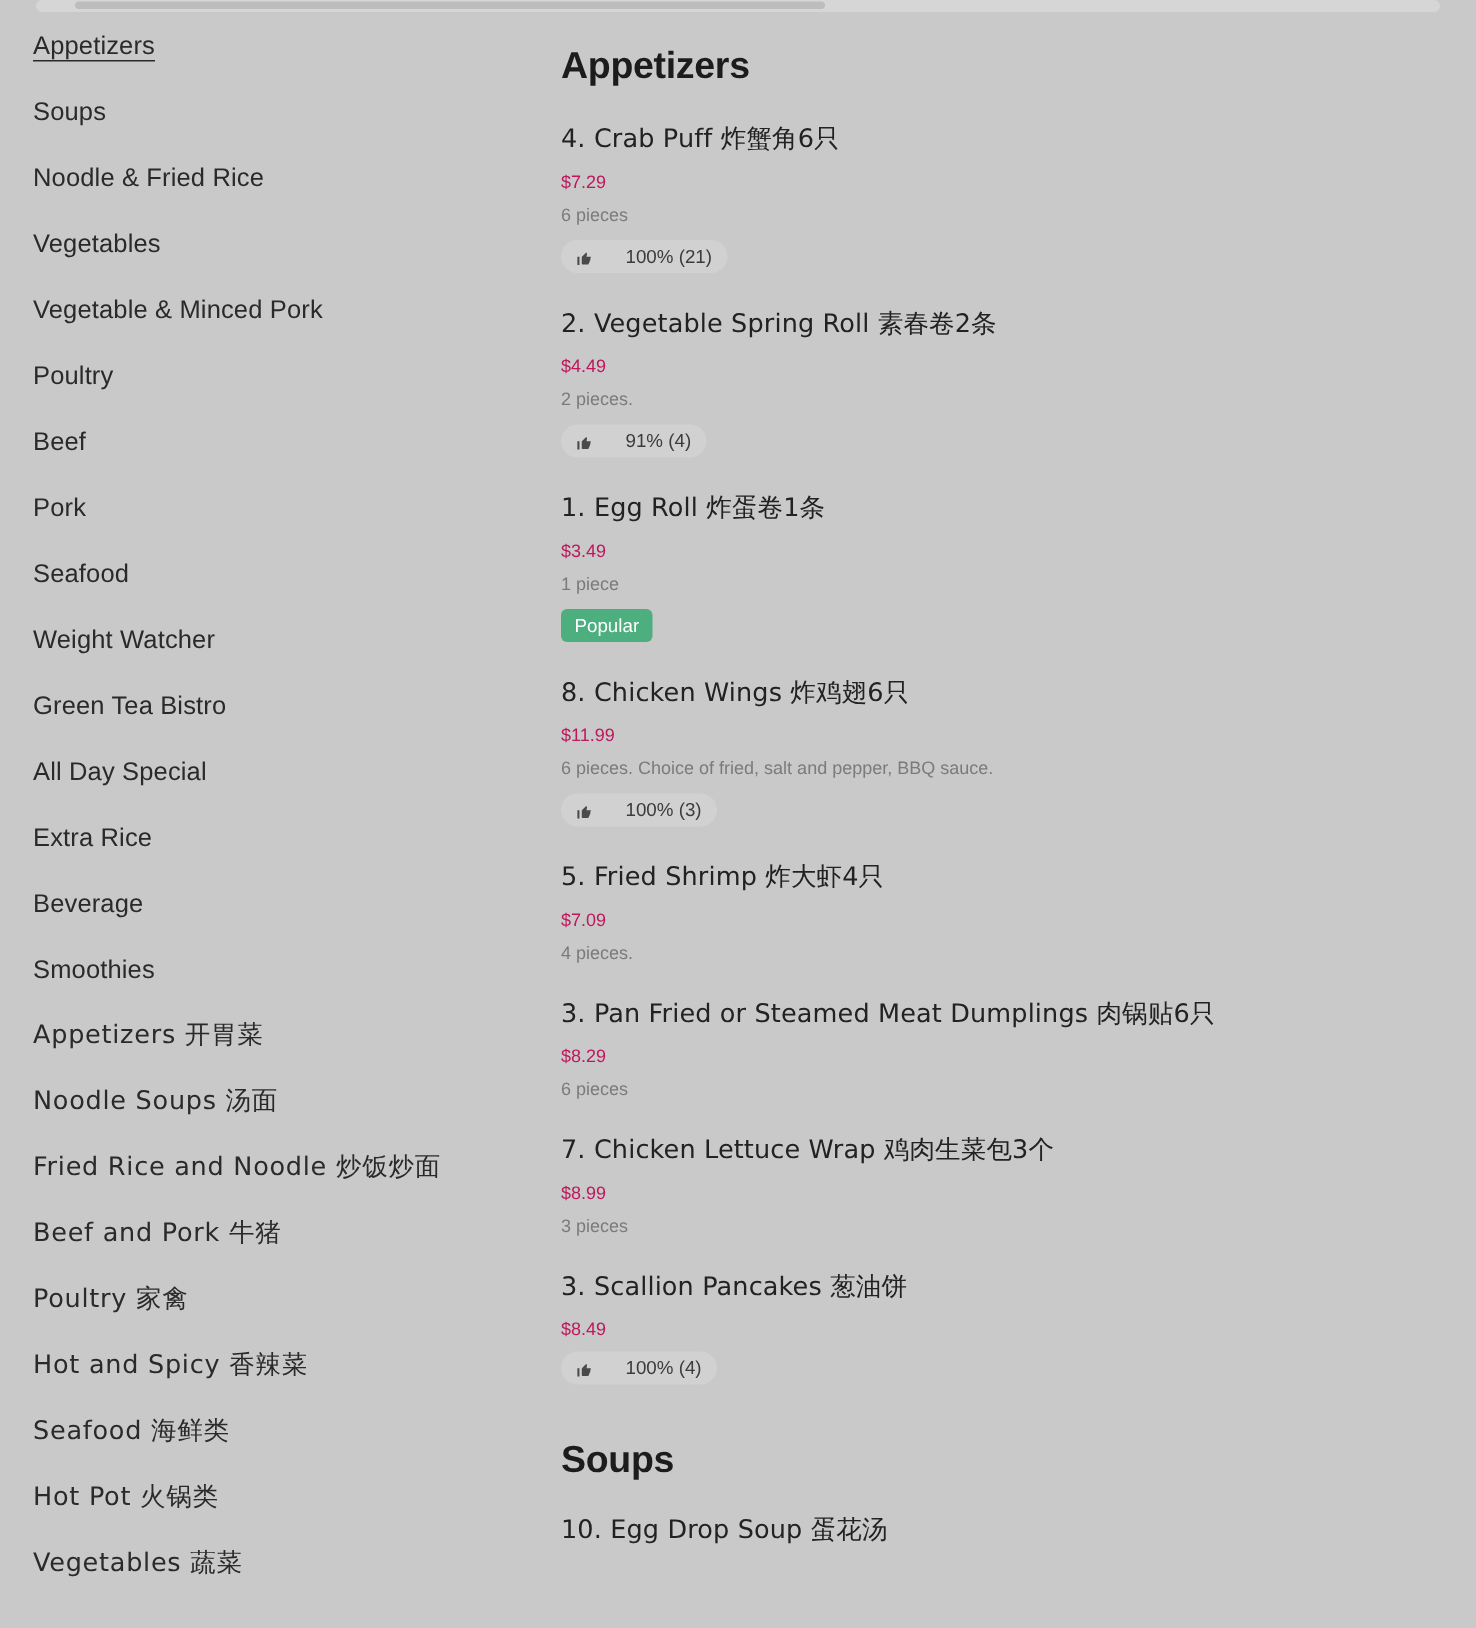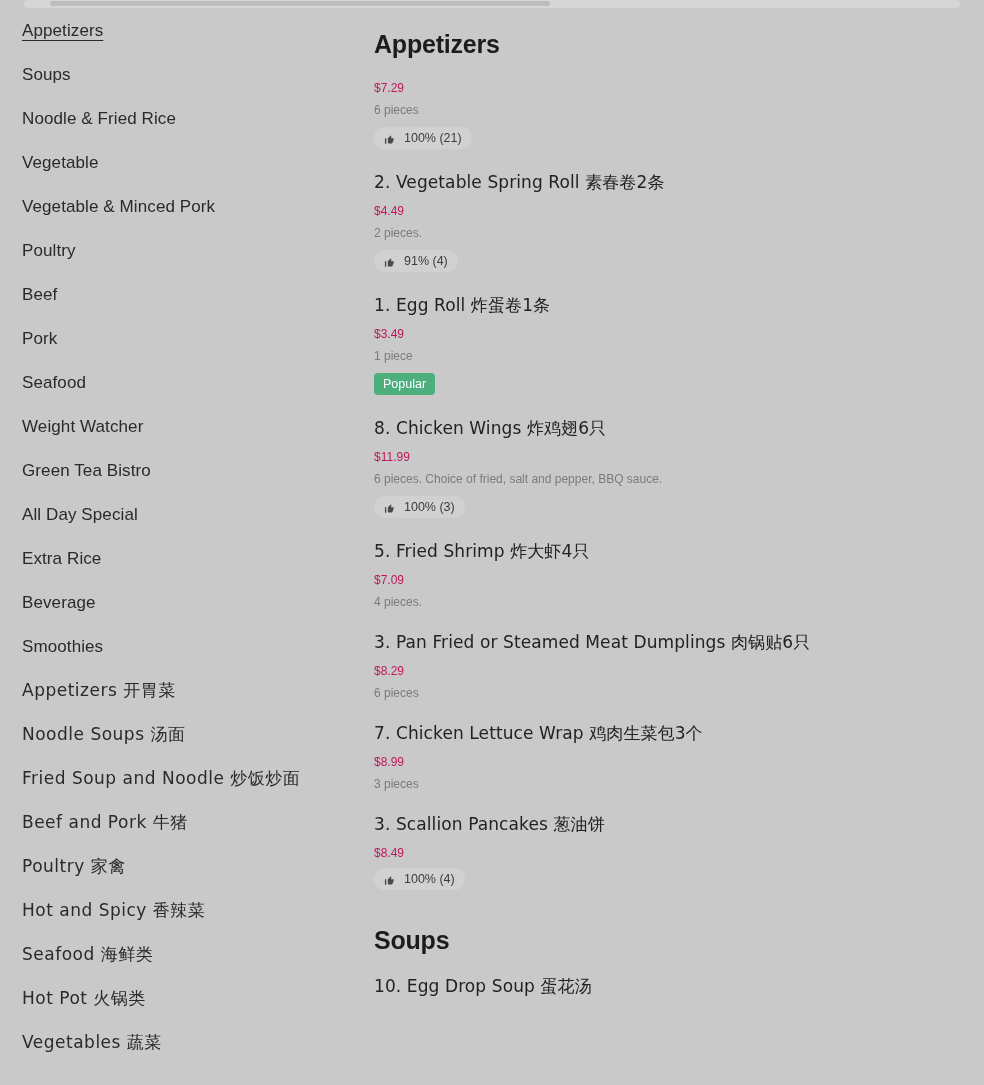--- a/index.html
+++ b/index.html
@@ -90,21 +90,21 @@
     margin-bottom: 8px;
   }
   .item-desc {
     font-size: 12px;
     color: #7b7b7b;
     margin-bottom: 10px;
   }
   .badge {
     display: inline-flex;
     align-items: center;
-    gap: 9px;
+    gap: 22px;
     background: #d1d1d1;
     border-radius: 11px;
     padding: 4px 10px;
     font-size: 12.5px;
     color: #3c3c3c;
   }
   .badge.popular {
     background: #4caf7d;
     color: #ffffff;
     border-radius: 4px;
@@ -132,48 +132,49 @@
   <div class="top-bar">
     <div class="top-scroll-track">
       <div class="top-scroll-thumb"></div>
     </div>
   </div>
 
   <div class="sidebar">
     <div class="nav-item active">Appetizers</div>
     <div class="nav-item">Soups</div>
     <div class="nav-item">Noodle &amp; Fried Rice</div>
-    <div class="nav-item">Vegetable</div>
+    <div class="nav-item">Vegetables</div>
     <div class="nav-item">Vegetable &amp; Minced Pork</div>
     <div class="nav-item">Poultry</div>
     <div class="nav-item">Beef</div>
     <div class="nav-item">Pork</div>
     <div class="nav-item">Seafood</div>
     <div class="nav-item">Weight Watcher</div>
     <div class="nav-item">Green Tea Bistro</div>
     <div class="nav-item">All Day Special</div>
     <div class="nav-item">Extra Rice</div>
     <div class="nav-item">Beverage</div>
     <div class="nav-item">Smoothies</div>
     <div class="nav-item cjk">Appetizers 开胃菜</div>
     <div class="nav-item cjk">Noodle Soups 汤面</div>
-    <div class="nav-item cjk">Fried Soup and Noodle 炒饭炒面</div>
+    <div class="nav-item cjk">Fried Rice and Noodle 炒饭炒面</div>
     <div class="nav-item cjk">Beef and Pork 牛猪</div>
     <div class="nav-item cjk">Poultry 家禽</div>
     <div class="nav-item cjk">Hot and Spicy 香辣菜</div>
     <div class="nav-item cjk">Seafood 海鲜类</div>
     <div class="nav-item cjk">Hot Pot 火锅类</div>
     <div class="nav-item cjk">Vegetables 蔬菜</div>
   </div>
 
   <div class="main">
 
     <div class="section-title">Appetizers</div>
 
     <div class="menu-item">
+      <div class="item-name cjk">4. Crab Puff 炸蟹角6只</div>
       <div class="item-price">$7.29</div>
       <div class="item-desc">6 pieces</div>
       <div class="badge">
         <span class="thumb-icon">
           <svg viewBox="0 0 24 24" width="11" height="11" fill="#4a4a4a">
               <path d="M2 21h3V9H2v12zM22 10.5c0-.8-.7-1.5-1.5-1.5h-5.2l.8-3.8v-.3c0-.4-.2-.7-.4-1L14.8 3 8.9 8.9c-.3.3-.5.7-.5 1.1V19c0 .8.7 1.5 1.5 1.5h7c.6 0 1.1-.4 1.4-.9l2.5-5.9c.1-.2.1-.4.1-.6v-2.6z"></path>
             </svg>
         </span>
         <span>100% (21)</span>
       </div>

